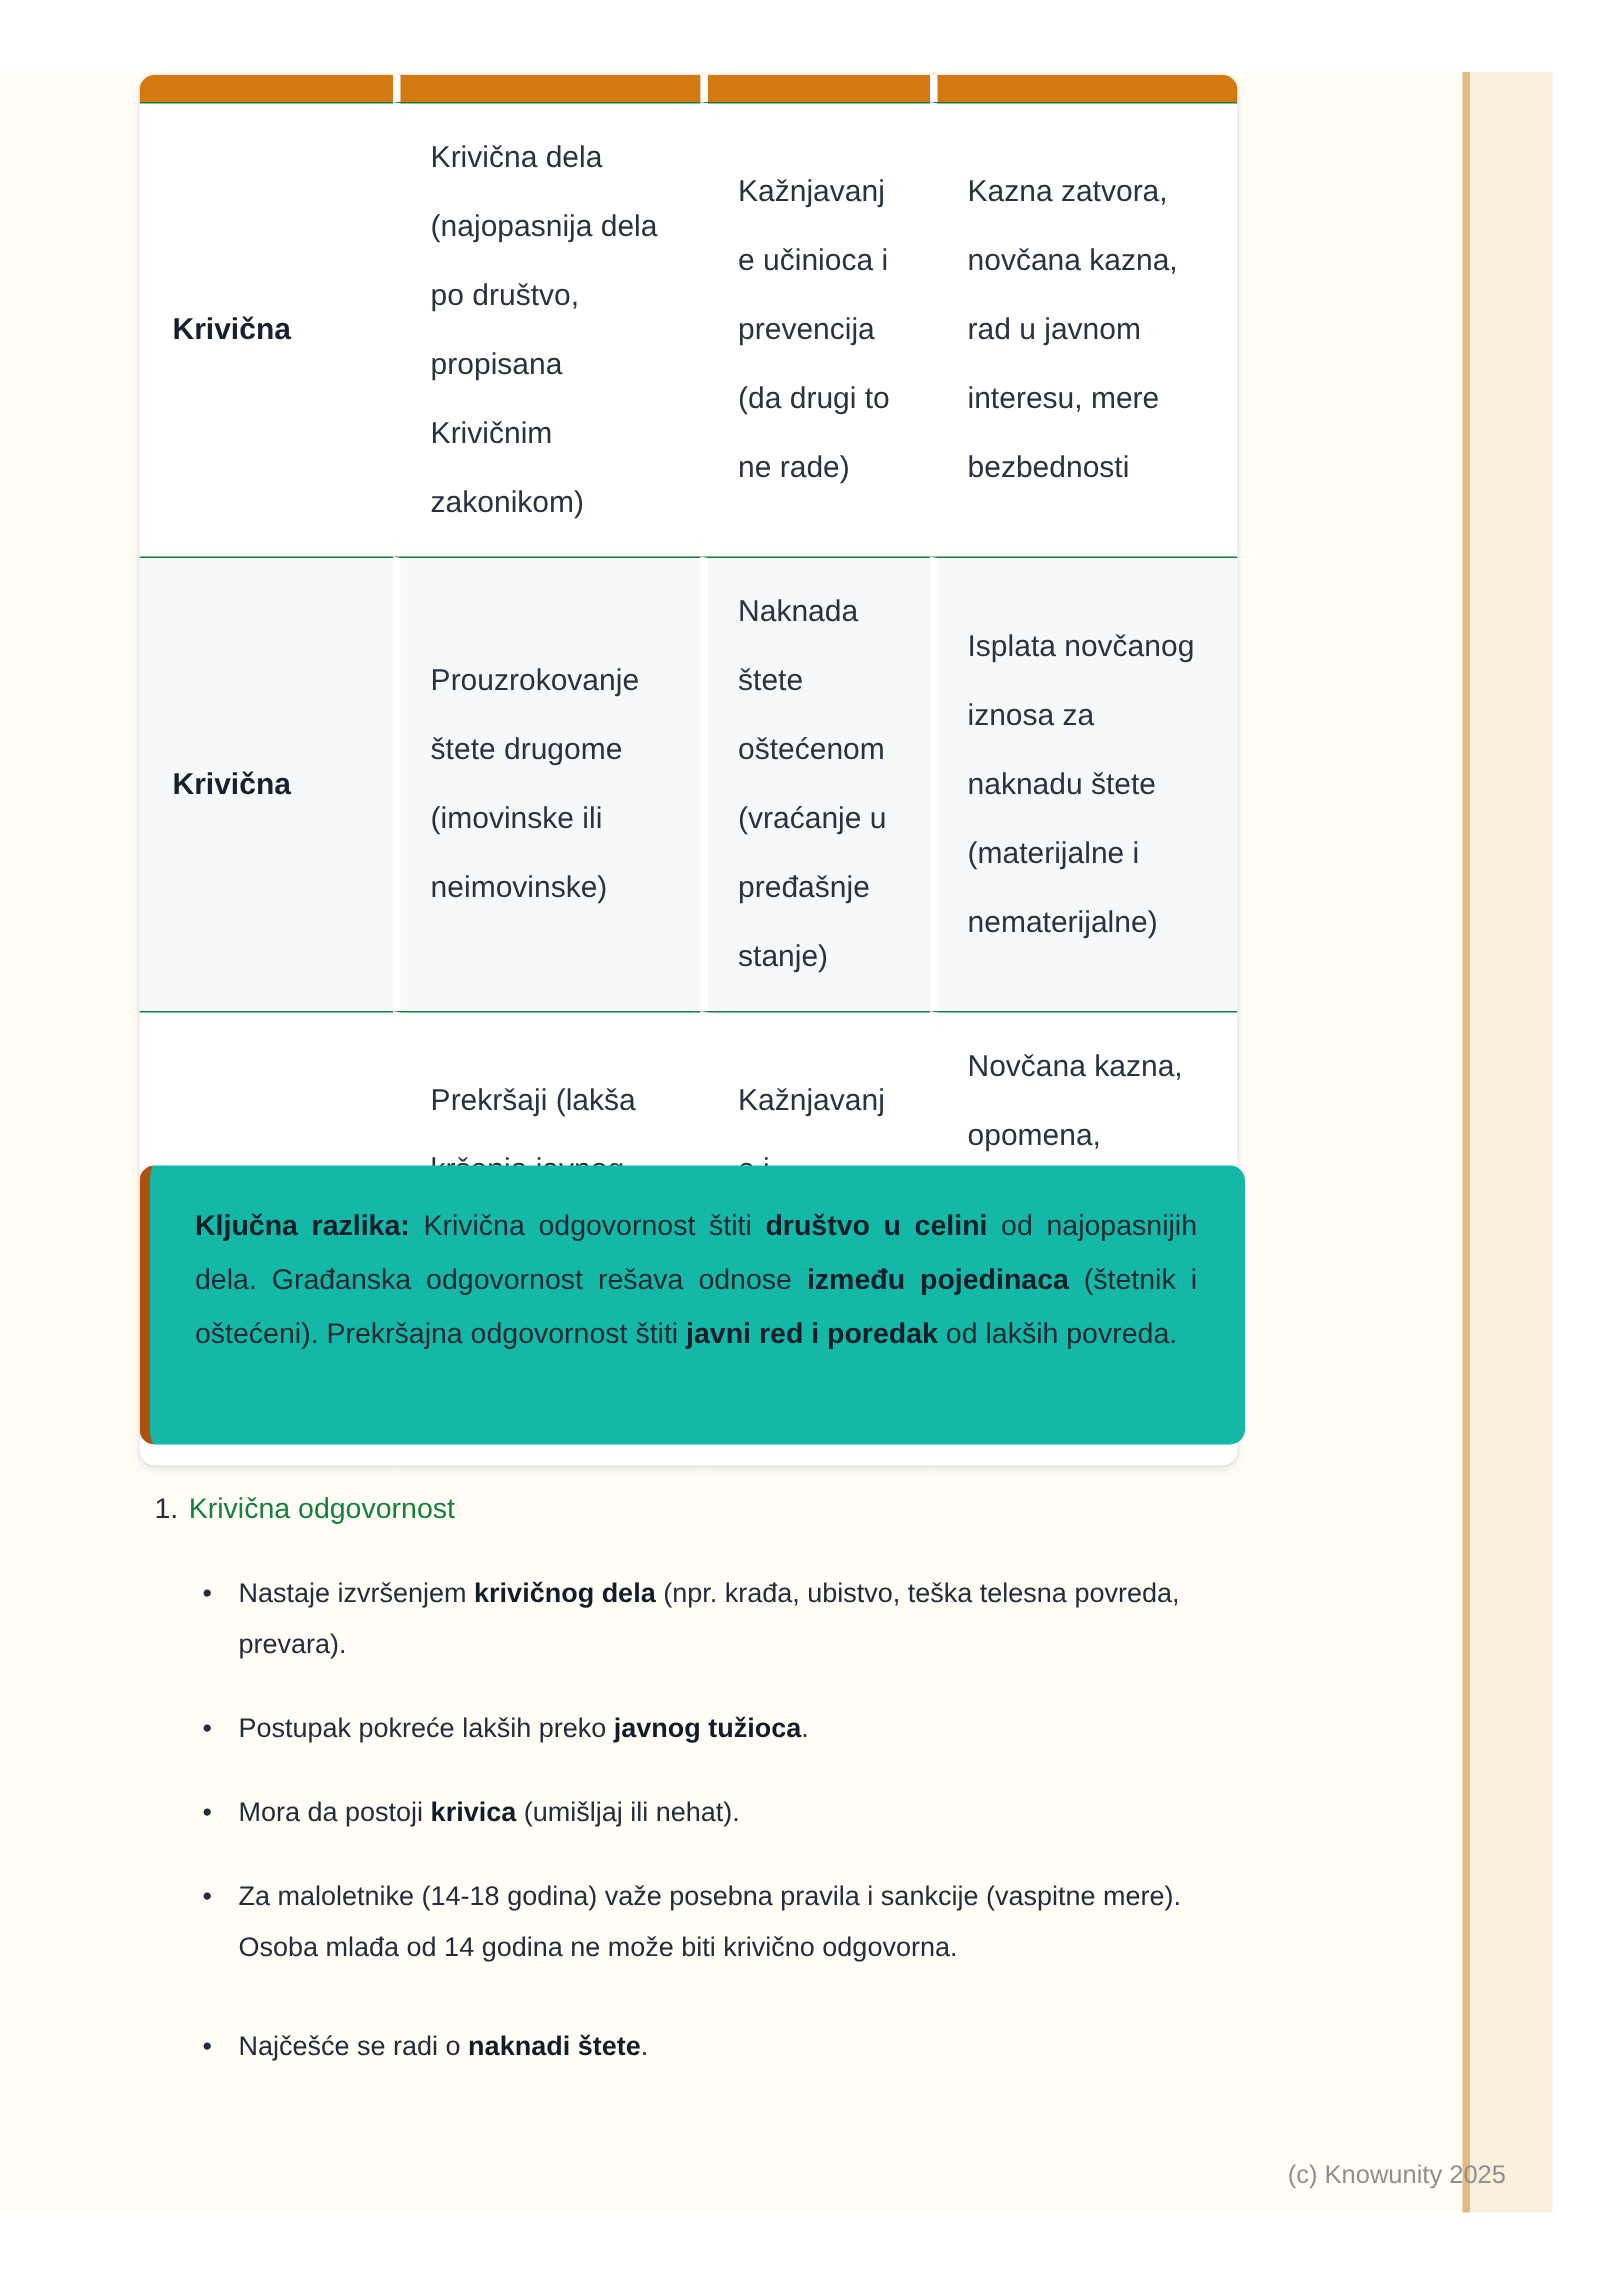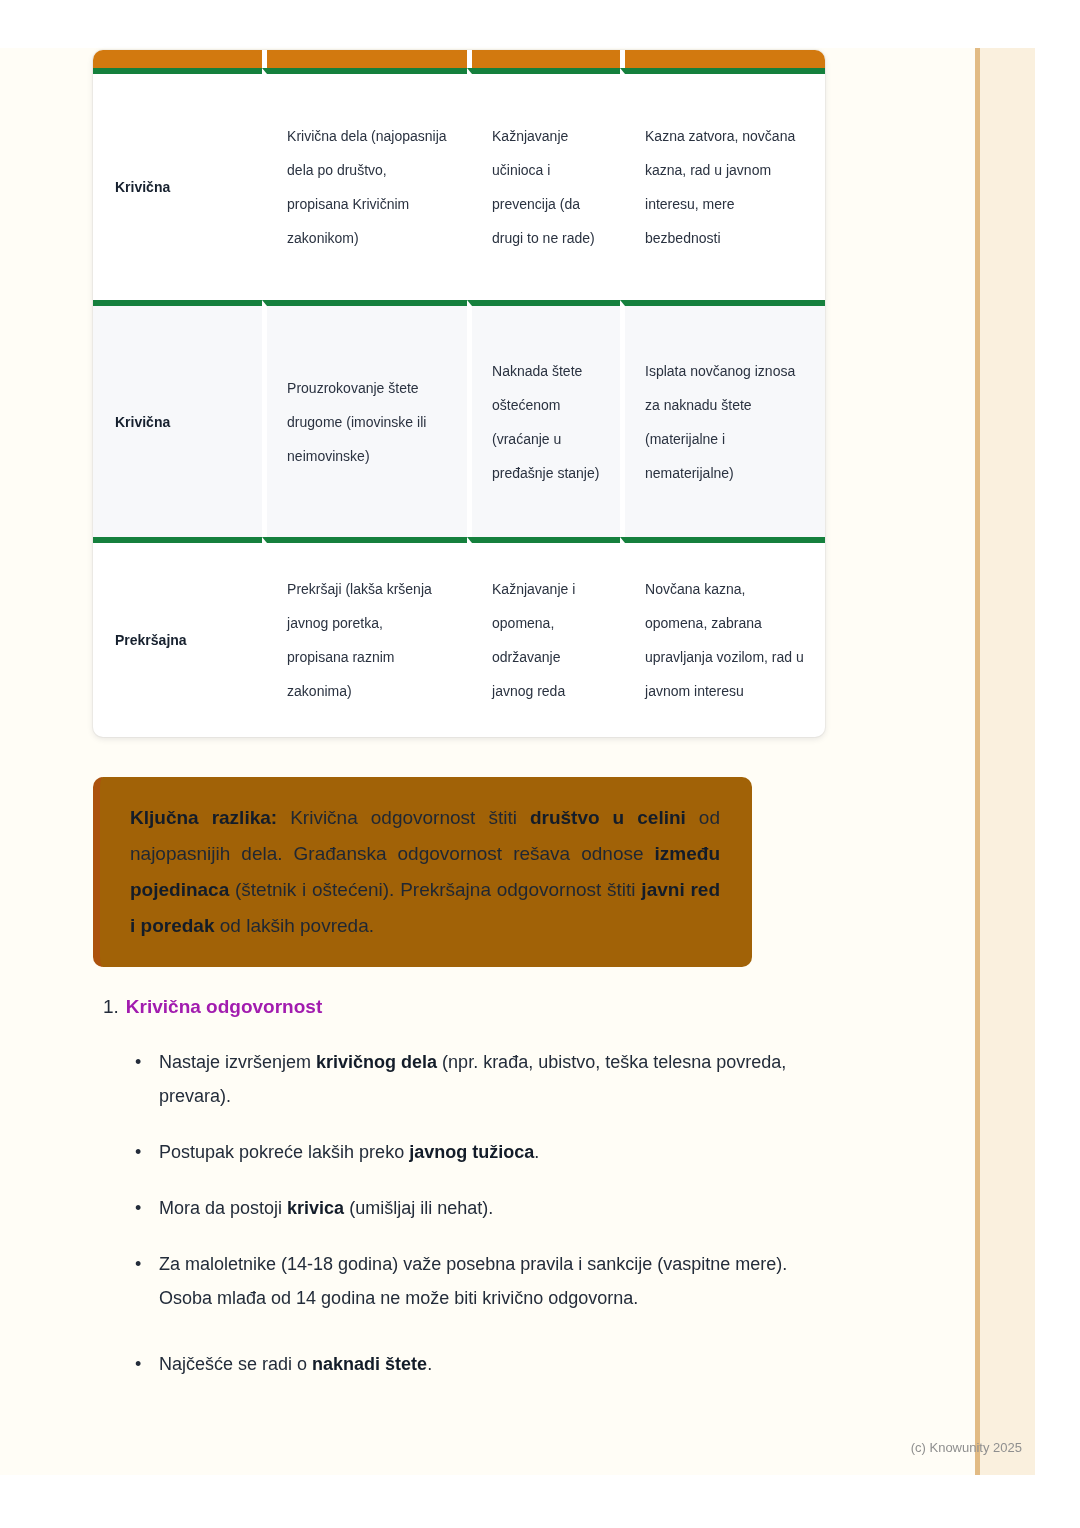--- a/index.html
+++ b/index.html
@@ -55,44 +55,44 @@
   .table-card col.c3 { width: 20.9%; }
   .table-card col.c4 { width: 28.0%; }
   .table-card thead th {
     height: 18px;
     background: #D2790F;
     padding: 0;
     font-size: 0;
   }
   .table-card th + th, .table-card td + td { border-left: 5px solid #ffffff; }
   .table-card tbody td {
-    border-top: 6px solid #15803d;
+    border-top: 1px solid #15803d;
     padding: 13px 20px;
-    font-size: 14px;
-    line-height: 34px;
+    font-size: 20px;
+    line-height: 46px;
     color: #2A3240;
     vertical-align: middle;
     word-wrap: break-word;
   }
   .table-card tbody tr:nth-child(1) { height: 232px; }
   .table-card tbody tr:nth-child(2) { height: 237px; background: #F7F8FA; }
   .table-card tbody tr:nth-child(3) { height: 200px; }
   .table-card td.rowlabel {
     font-weight: bold;
     color: #16202E;
     padding-left: 22px;
   }
 
   
   .callout {
     position: absolute;
     left: 93px; top: 729px;
-    width: 659px;
+    width: 737px;
     min-height: 186px;
-    background: #a16207;
+    background: #14b8a6;
     border-left: 7px solid #AC520E;
     border-radius: 10px;
     padding: 23px 32px 23px 30px;
   }
   .callout p {
     font-size: 19px;
     line-height: 36px;
     color: #1F2733;
     text-align: justify;
   }
@@ -111,43 +111,43 @@
     font-weight: bold;
     color: #F5A623;
     margin: 0 0 30px 0;
   }
   .num-item {
     font-size: 19px;
     line-height: 24px;
     margin: 0 0 26px 10px;
   }
   .num-item .num { margin-right: 7px; }
-  .num-item .num-title { font-weight: bold; color: #a21caf; }
+  .num-item .num-title { font-weight: normal; color: #15803d; }
   ul.bullets {
     list-style: none;
     margin: 0 0 32px 42px;
   }
   ul.bullets li {
     display: flex;
     margin-bottom: 22px;
     font-size: 18px;
     line-height: 34px;
   }
   ul.bullets .dot {
     flex: none;
     width: 24px;
     color: #232C3A;
   }
   ul.bullets .btxt { flex: 1; }
 
   
   .watermark {
     position: absolute;
-    right: 13px; top: 1392px;
-    font-size: 13px;
+    right: 31px; top: 1392px;
+    font-size: 17px;
     color: #8F8F8F;
     z-index: 3;
   }
   .accent-line, .accent-strip { z-index: 1; }
   .table-card, .callout, .content { z-index: 2; }
 </style>
 </head>
 <body>
 
 <div class="canvas">

